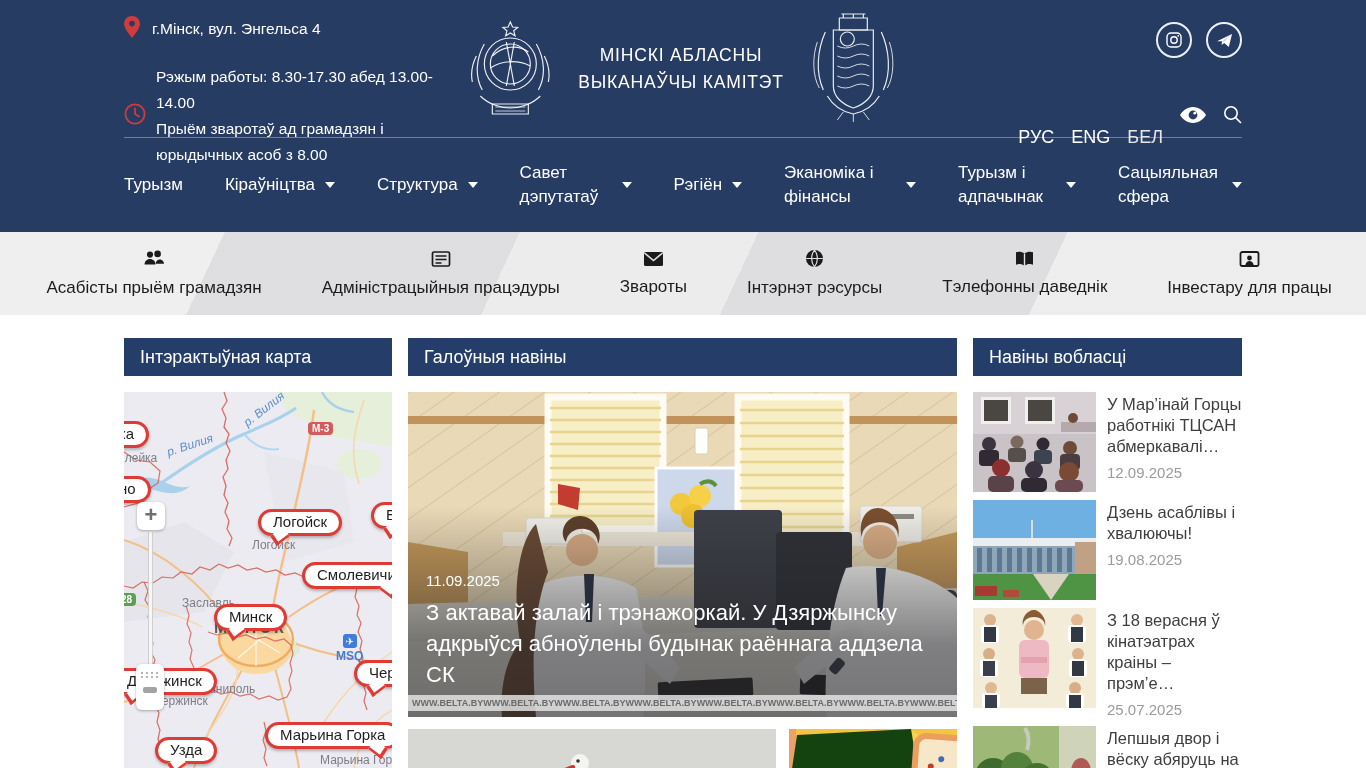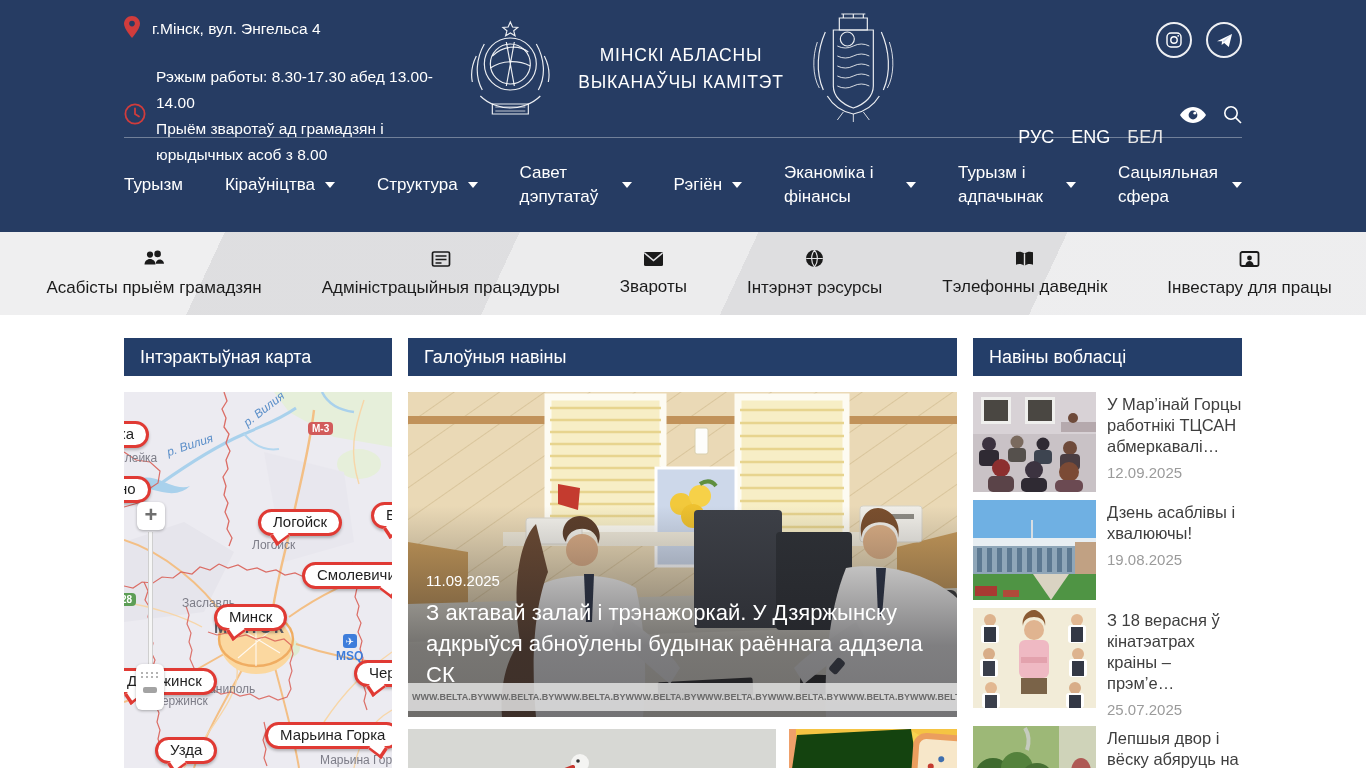--- a/index.html
+++ b/index.html
@@ -63,21 +63,21 @@
   .tool-btn { left:12px; top:272px; width:28px; height:46px; }
   .dots { display:grid; grid-template-columns:repeat(4,3px); gap:2px; justify-content:center; padding-top:8px; }
   .dots i { width:2px; height:2px; background:#9a9a9a; border-radius:50%; }
   .minus-bar { width:14px; height:6px; background:#a3a3a3; border-radius:2px; margin:9px auto 0; }
 
   
   .hero { position:relative; width:549px; height:325px; overflow:hidden; cursor:pointer; }
   .hero-overlay { position:absolute; inset:0; background:linear-gradient(180deg, rgba(30,30,35,0) 35%, rgba(30,30,35,.55) 78%, rgba(30,30,35,.6) 100%); }
   .hero-date { position:absolute; left:18px; top:180px; color:#fff; font-size:15px; z-index:4; }
   .hero-title { position:absolute; left:18px; top:205px; right:20px; color:#fff; font-size:22px; line-height:31px; font-weight:500; z-index:4; }
-  .watermark-strip { position:absolute; left:0; right:0; bottom:6px; height:28px; background:rgba(226,226,226,.85);
+  .watermark-strip { position:absolute; left:0; right:0; bottom:6px; height:16px; background:rgba(226,226,226,.85);
     display:flex; align-items:center; justify-content:space-between; padding:0 4px; z-index:3; }
   .watermark-strip span { font-size:9px; color:#6a6a6a; font-weight:bold; white-space:nowrap; }
   .bottom-row { display:flex; gap:13px; margin-top:12px; }
   .partial-img { height:60px; overflow:hidden; position:relative; cursor:pointer; }
   .stork-img { width:368px; background:linear-gradient(#dadad8,#cccdc9); }
   .poster-img { width:168px; background:#f5c443; }
 
   
   .news-item { display:flex; gap:11px; margin-bottom:8px; cursor:pointer; }
   .thumb { width:123px; height:100px; flex:0 0 auto; overflow:hidden; }

